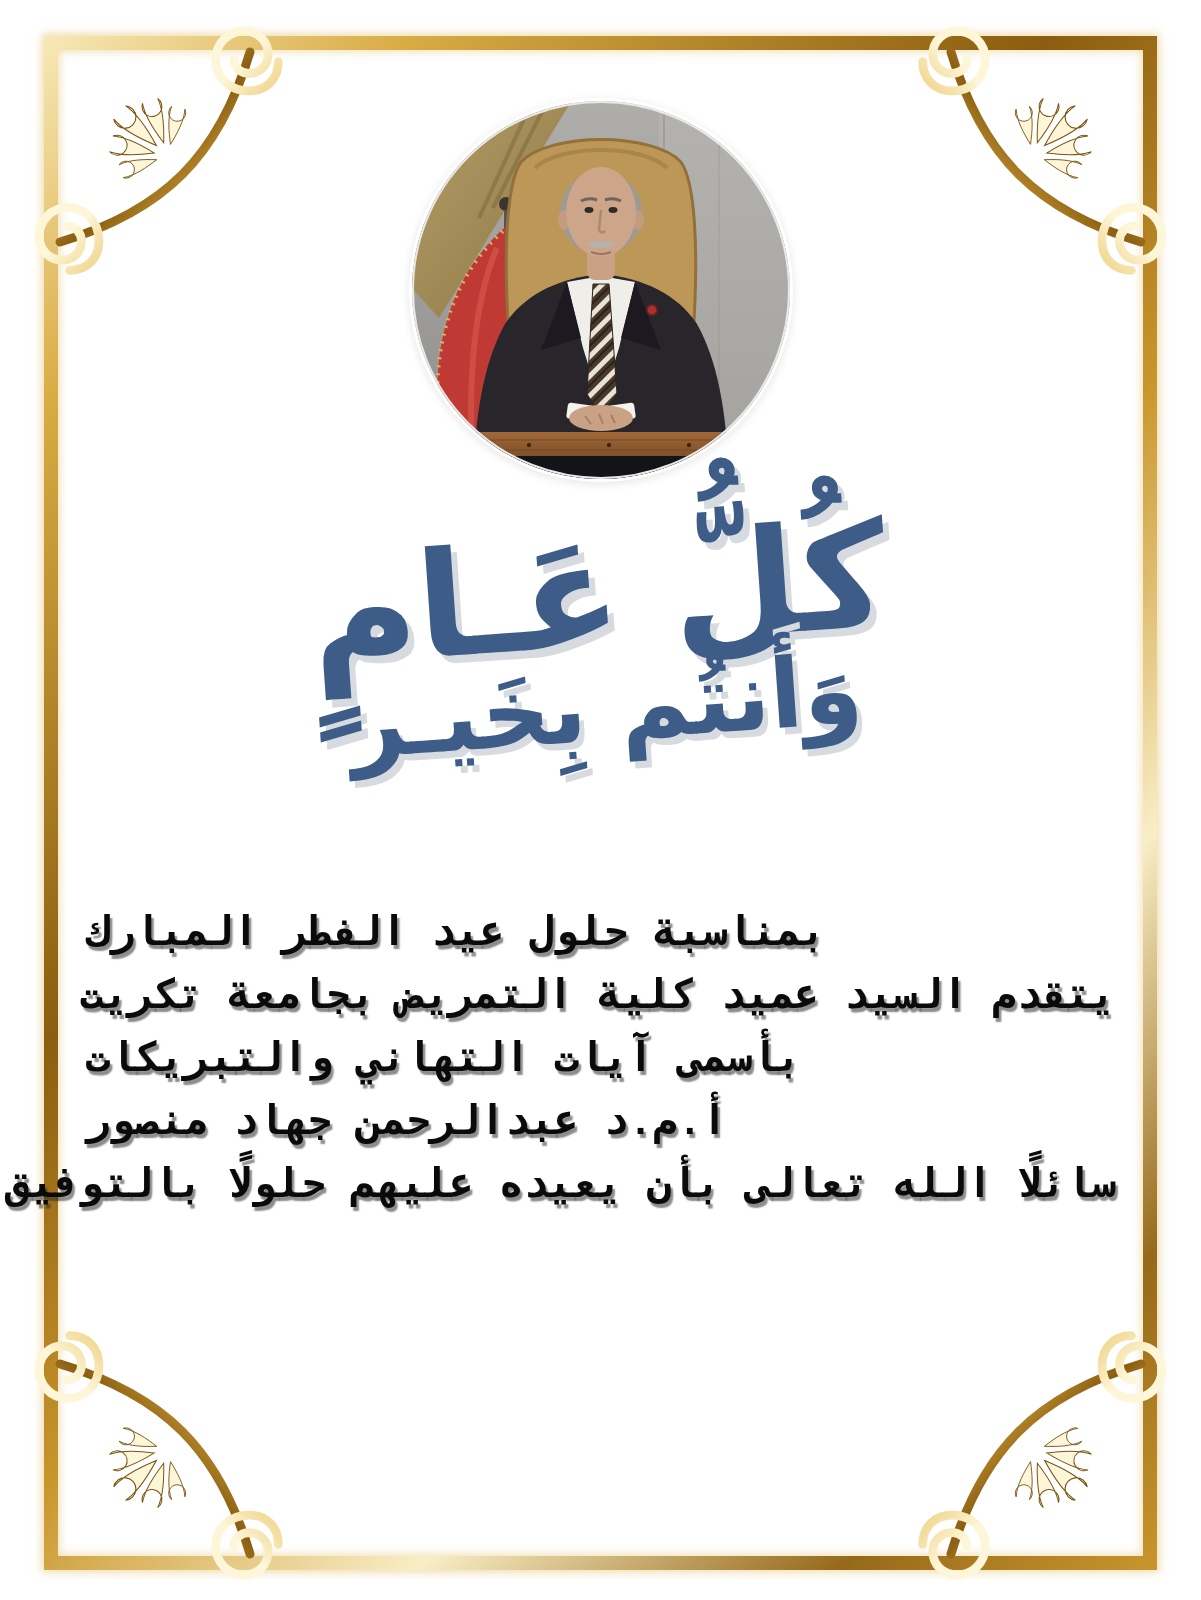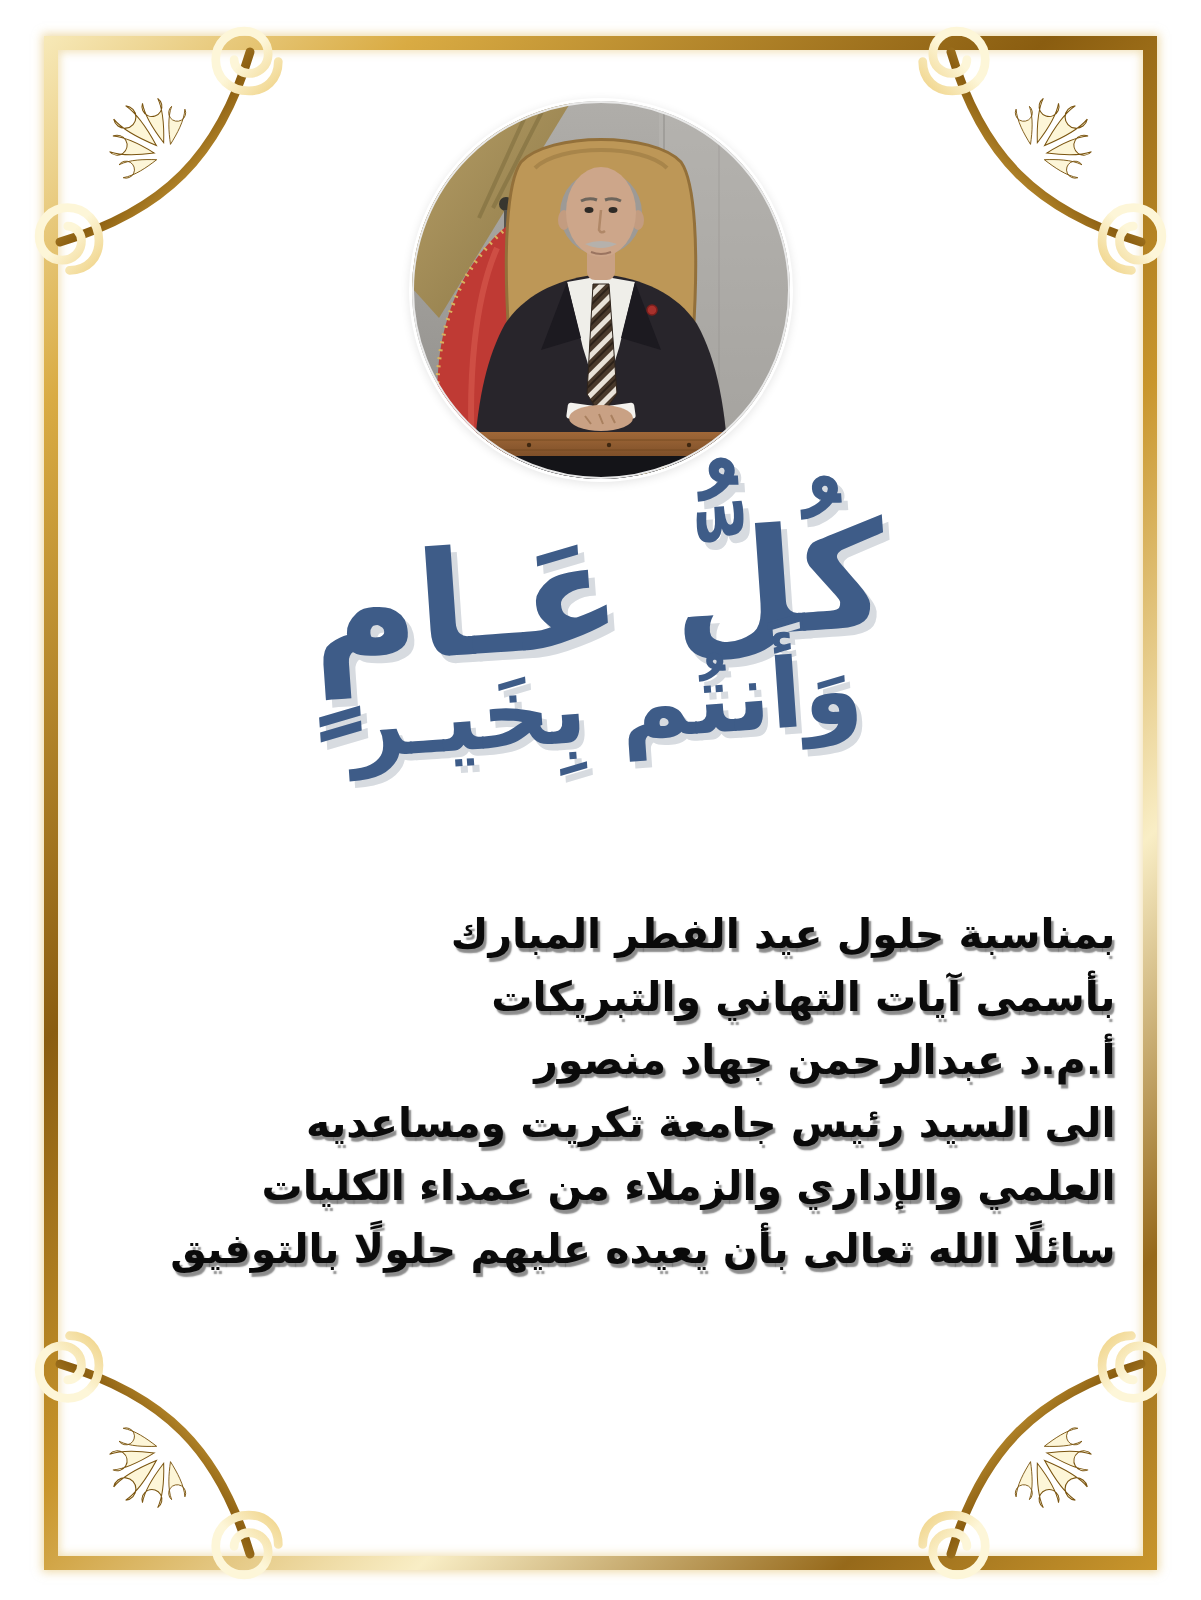--- a/index.html
+++ b/index.html
@@ -46,21 +46,21 @@
     font-size:146px;font-weight:bold;
     text-shadow:6px 8px 0 #d7dbe0;
   }
   .callig-l2{
     font-size:96px;font-weight:bold;margin-top:-10px;
     text-shadow:5px 7px 0 #d7dbe0;
   }
   
   .greeting{
     position:absolute;left:50%;top:903px;transform:translateX(-50%);
-    width:1030px;text-align:right;direction:rtl;
+    width:1030px;text-align:left;direction:rtl;font-family:Liberation Mono, monospace;
   }
   .greeting-line{
     font-weight:bold;
     font-size:41px;line-height:63px;
     color:#0a0a0a;
     letter-spacing:-0.5px;
     text-shadow:2.5px 3.5px 1.5px rgba(45,45,45,.55);
     white-space:nowrap;
   }
 </style>
@@ -205,20 +205,19 @@
     </svg>
   </div>
 
   <div class="calligraphy">
     <div class="callig-l1">كُلُّ عَـامٍ</div>
     <div class="callig-l2">وَأَنتُم بِخَيـر</div>
   </div>
 
   <div class="greeting">
     <div class="greeting-line">بمناسبة حلول عيد الفطر المبارك</div>
+    <div class="greeting-line">يتقدم السيد عميد كلية التمريض بجامعة تكريت</div>
     <div class="greeting-line">بأسمى آيات التهاني والتبريكات</div>
     <div class="greeting-line">أ.م.د عبدالرحمن جهاد منصور</div>
-    <div class="greeting-line">الى السيد رئيس جامعة تكريت ومساعديه</div>
-    <div class="greeting-line">العلمي والإداري والزملاء من عمداء الكليات</div>
     <div class="greeting-line">سائلًا الله تعالى بأن يعيده عليهم حلولًا بالتوفيق</div>
   </div>
 
 </div>
 
 </body></html>

